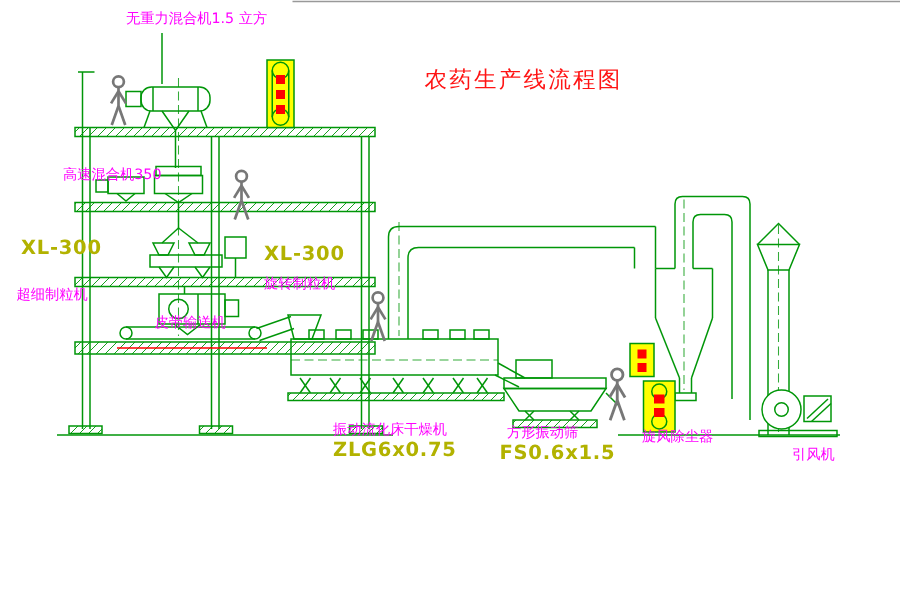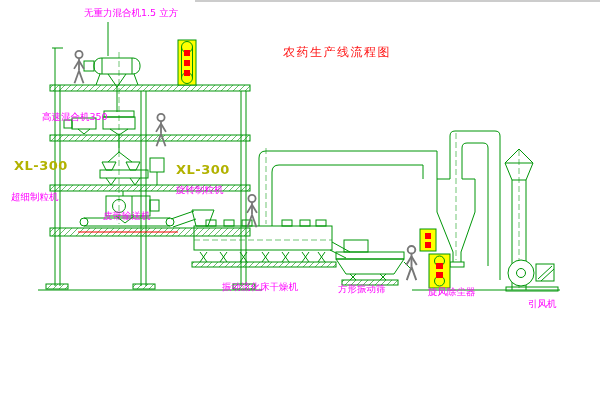--- a/index.html
+++ b/index.html
@@ -21,21 +21,21 @@
   .dash{stroke:var(--line-green);fill:none;stroke-width:0.7;stroke-dasharray:6 3;opacity:.8;}
   .redln{stroke:var(--mark-red);stroke-width:1;fill:none;}
   .ybox{fill:var(--equipment-yellow);stroke:var(--line-green);stroke-width:1;}
   .rmark{fill:var(--mark-red);stroke:none;}
   .person{stroke:#777;stroke-width:2;fill:none;}
   .whitefill{fill:#fff;stroke:var(--line-green);stroke-width:1;}
   .lbl{position:absolute;white-space:nowrap;line-height:1.05;}
   .magenta{color:var(--label-magenta);font-size:9.5px;}
   .model{color:var(--model-yellow);font-size:13px;font-weight:bold;letter-spacing:.5px;}
   .title{position:absolute;left:283px;top:44px;color:var(--title-red);display:flex;align-items:baseline;gap:2px;}
-  .title .t1{font-size:12px;letter-spacing:1.5px;}
+  .title .t1{font-size:15px;letter-spacing:1.5px;}
   .title .t2{font-size:22px;letter-spacing:1px;}
 </style>
 </head>
 <body>
 
 <div class="canvas">
 
   <svg class="draw" viewBox="0 0 600 403">
     <defs>
       <pattern id="hatch" width="6" height="6" patternUnits="userSpaceOnUse">
@@ -248,19 +248,21 @@
 
   <div class="lbl model" style="left:14px;top:159px;">XL-300</div>
   <div class="lbl magenta" style="left:11px;top:192px;">超细制粒机</div>
 
   <div class="lbl model" style="left:176px;top:163px;">XL-300</div>
   <div class="lbl magenta" style="left:176px;top:185px;">旋转制粒机</div>
 
   <div class="lbl magenta" style="left:103px;top:211px;">皮带输送机</div>
 
   <div class="lbl magenta" style="left:222px;top:282px;text-align:right;">振动流化床干燥机</div>
+  <div class="lbl model" style="left:222px;top:294px;">ZLG6x0.75</div>
 
   <div class="lbl magenta" style="left:338px;top:284px;">方形振动筛</div>
+  <div class="lbl model" style="left:333px;top:296px;">FS0.6x1.5</div>
 
   <div class="lbl magenta" style="left:428px;top:287px;">旋风除尘器</div>
   <div class="lbl magenta" style="left:528px;top:299px;">引风机</div>
 
 </div>
 
 </body></html>

